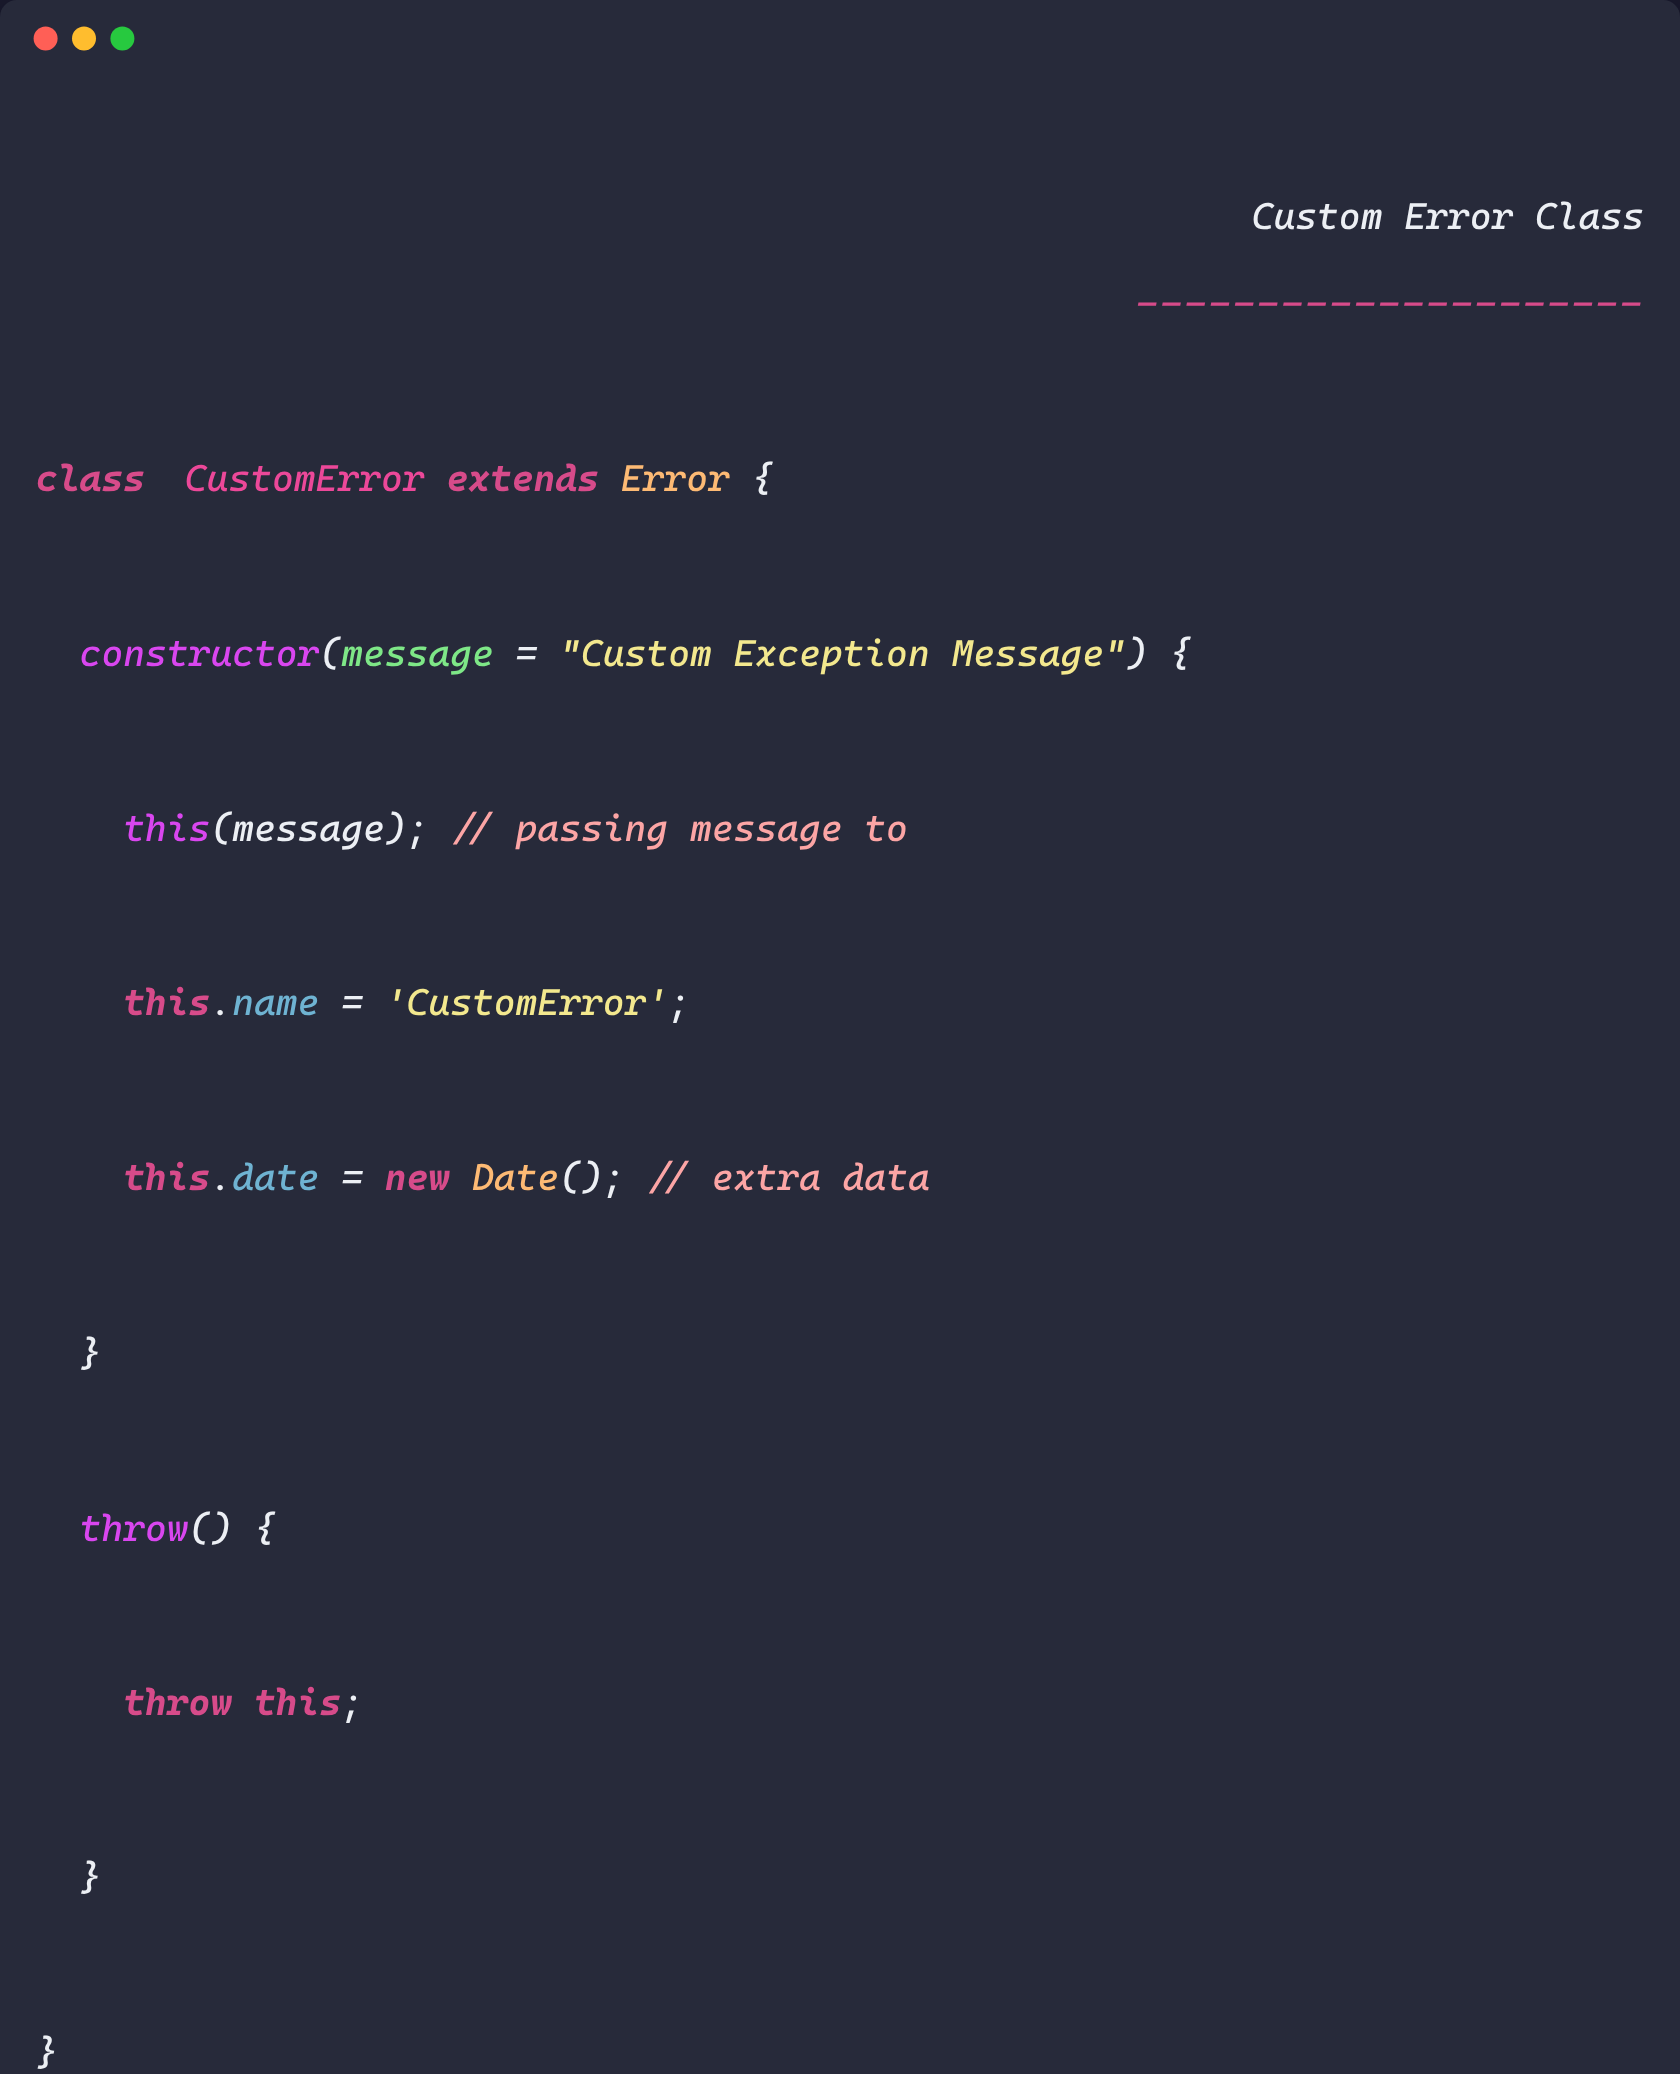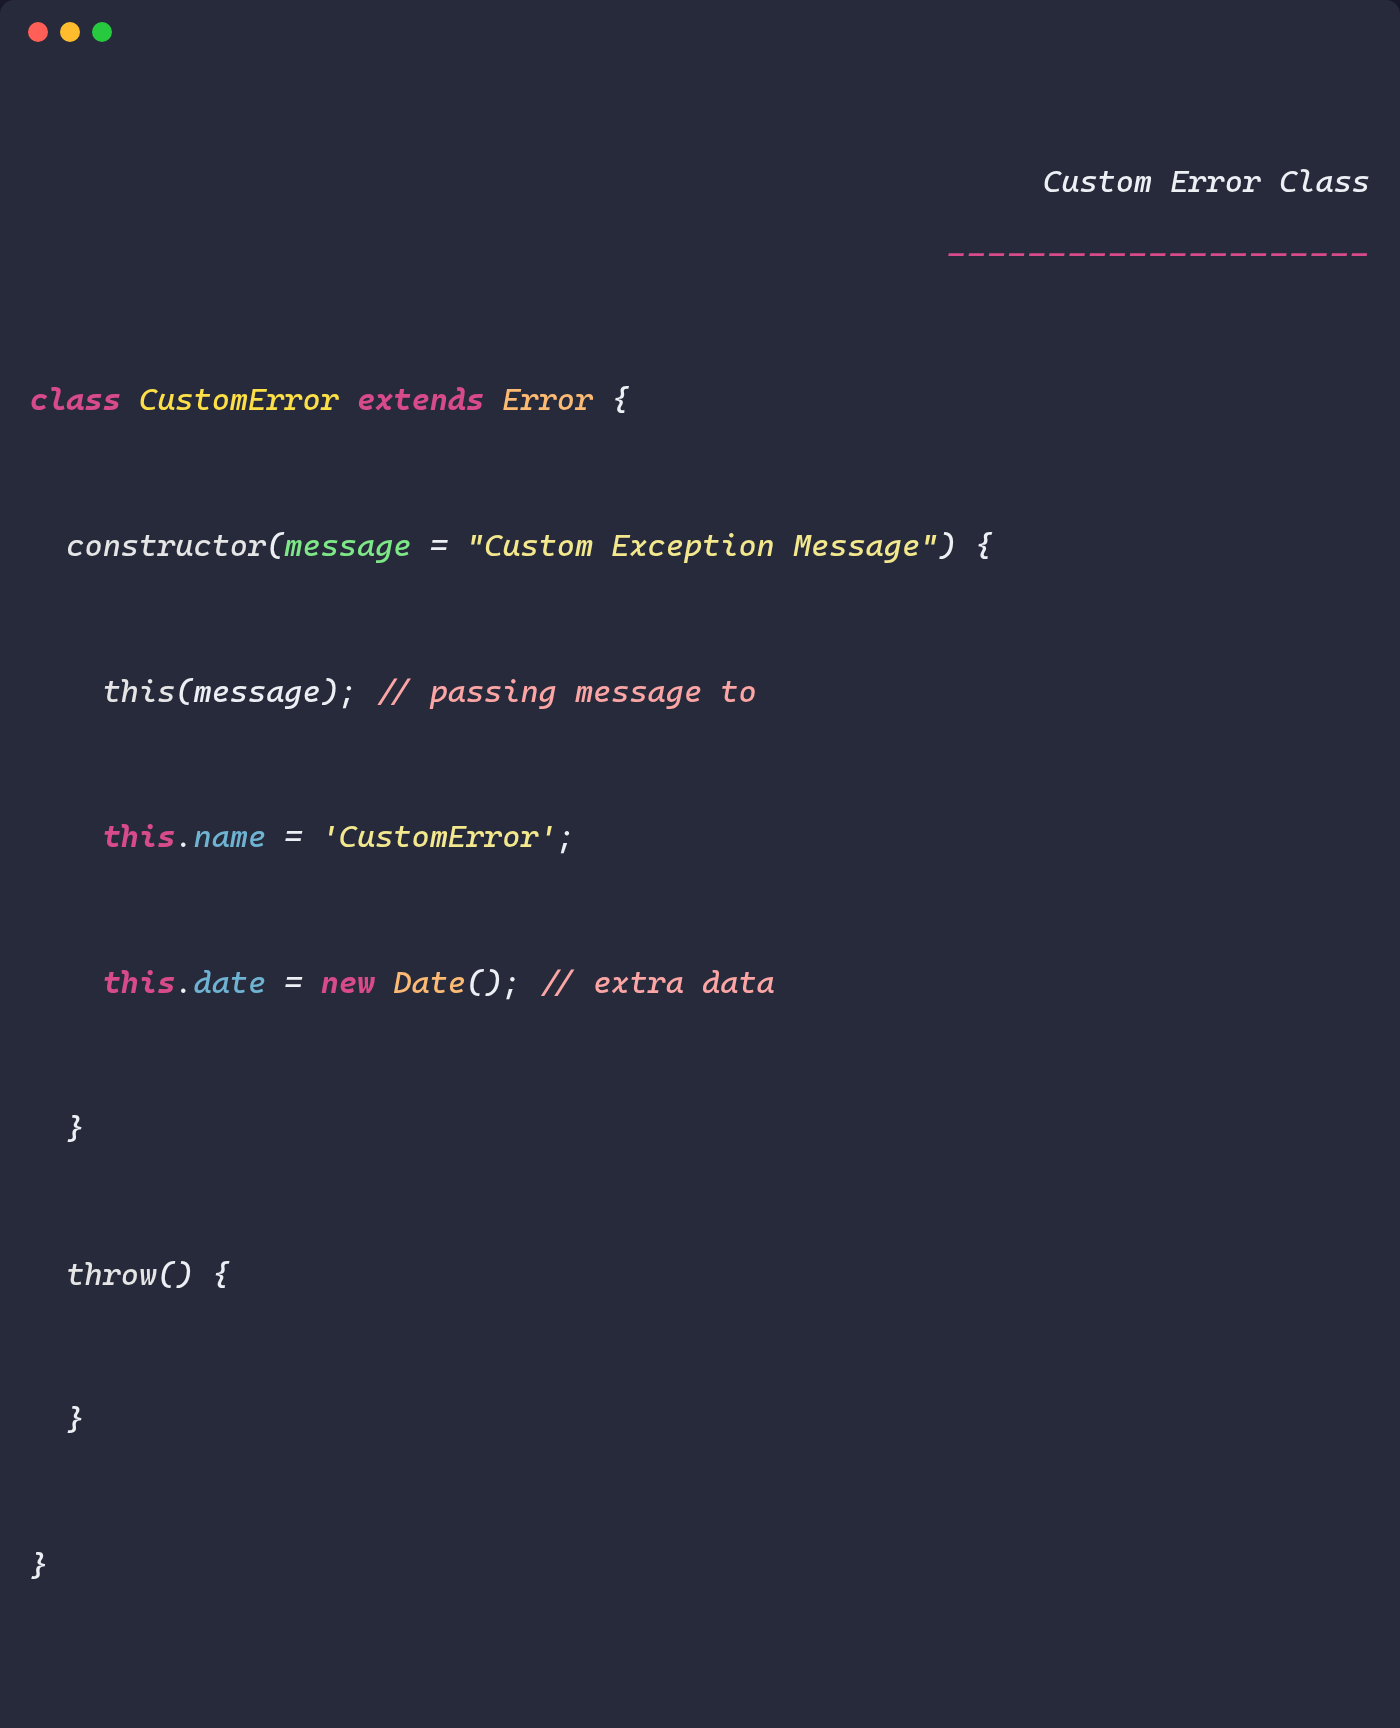--- a/index.html
+++ b/index.html
@@ -46,23 +46,23 @@
     text-align: center;
     color: #eceff4;
     font-weight: 500;
   }
   .dash-line {
     text-align: center;
     color: #d74b8a;
     letter-spacing: 2px;
   }
   .c-keyword { color: #d74b8a; font-weight: bold; }  
-  .c-class   { color: #fde047; }  
+  .c-class   { color: #ec4899; margin-left: 15px; }  
   .c-type    { color: #fdba74; }  
-  .c-method  { color: #e5e5e5; }  
+  .c-method  { color: #d946ef; }  
   .c-param   { color: #7ee787; }  
   .c-prop    { color: #6fb3d2; }  
   .c-string  { color: #f3e88e; }  
   .c-punct   { color: #eceff4; }  
   .c-comment { color: #fca5a5; }  
   .ln { display: block; }
   .center { text-align: right; }
 </style>
 </head>
 <body>
@@ -75,20 +75,21 @@
   </div>
   <div class="code">
 <span class="ln center title-line">Custom Error Class</span><span class="ln center dash-line">---------------------</span>
 <span class="ln"><span class="c-keyword">class</span> <span class="c-class">CustomError</span> <span class="c-keyword">extends</span> <span class="c-type">Error</span><span class="c-punct"> {</span></span>
 <span class="ln">  <span class="c-method">constructor</span><span class="c-punct">(</span><span class="c-param">message</span><span class="c-punct"> = </span><span class="c-string">"Custom Exception Message"</span><span class="c-punct">) {</span></span>
 <span class="ln">    <span class="c-method">this</span><span class="c-punct">(</span><span class="c-punct">message</span><span class="c-punct">);</span><span class="c-comment"> // passing message to</span></span>
 <span class="ln">    <span class="c-keyword">this</span><span class="c-punct">.</span><span class="c-prop">name</span><span class="c-punct"> = </span><span class="c-string">'CustomError'</span><span class="c-punct">;</span></span>
 <span class="ln">    <span class="c-keyword">this</span><span class="c-punct">.</span><span class="c-prop">date</span><span class="c-punct"> = </span><span class="c-keyword">new</span> <span class="c-type">Date</span><span class="c-punct">();</span><span class="c-comment"> // extra data</span></span>
 <span class="ln">  <span class="c-punct">}</span></span>
 <span class="ln">  <span class="c-method">throw</span><span class="c-punct">() {</span></span>
+<span class="ln">    <span class="c-keyword">throw</span> <span class="c-keyword">this</span><span class="c-punct">;</span></span>
 <span class="ln">  <span class="c-punct">}</span></span>
 <span class="ln"><span class="c-punct">}</span></span>
 
 
 
 
 
 </div>
 </div>
 

